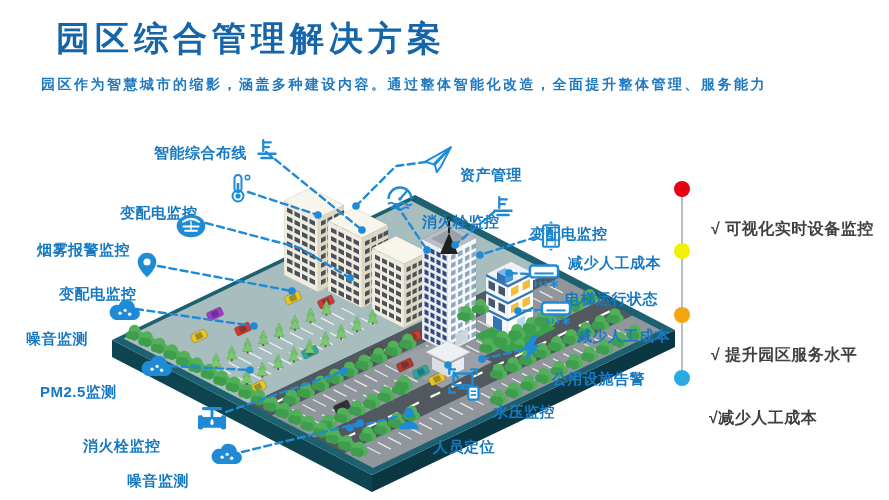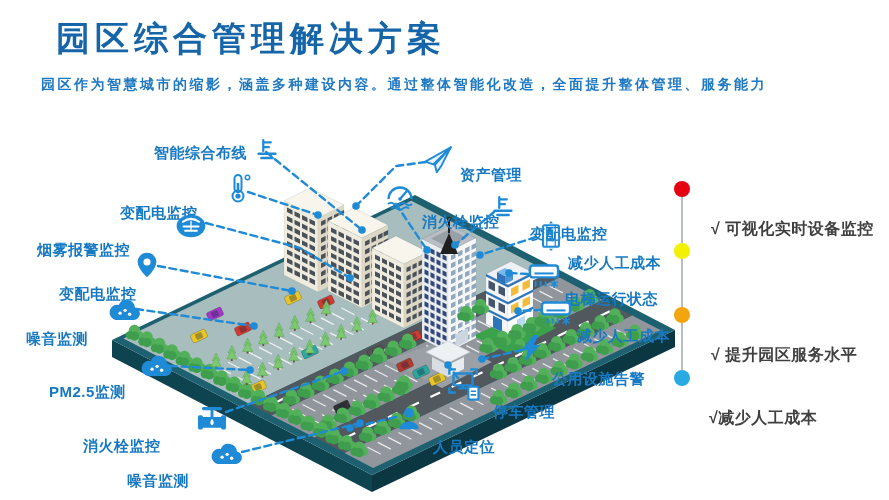--- a/index.html
+++ b/index.html
@@ -1248,32 +1248,32 @@
   </svg>
 
   <div class="ttl">园区综合管理解决方案</div>
   <div class="sub">园区作为智慧城市的缩影，涵盖多种建设内容。通过整体智能化改造，全面提升整体管理、服务能力</div>
 
   <span class="flabel" style="left:154px;top:116px">智能综合布线</span>
   <span class="flabel" style="left:120px;top:176px">变配电监控</span>
   <span class="flabel" style="left:37px;top:213px">烟雾报警监控</span>
   <span class="flabel" style="left:59px;top:257px">变配电监控</span>
   <span class="flabel" style="left:26px;top:302px">噪音监测</span>
-  <span class="flabel" style="left:49px;top:355px">PM2.5监测</span>
+  <span class="flabel" style="left:40px;top:355px">PM2.5监测</span>
   <span class="flabel" style="left:83px;top:409px">消火栓监控</span>
   <span class="flabel" style="left:127px;top:444px">噪音监测</span>
 
   <span class="flabel" style="left:460px;top:138px">资产管理</span>
   <span class="flabel" style="left:422px;top:185px">消火栓监控</span>
   <span class="flabel" style="left:530px;top:197px">变配电监控</span>
   <span class="flabel" style="left:568px;top:226px">减少人工成本</span>
   <span class="flabel" style="left:565px;top:262px">电梯运行状态</span>
   <span class="flabel" style="left:577px;top:299px">减少人工成本</span>
   <span class="flabel" style="left:552px;top:342px">公用设施告警</span>
-  <span class="flabel" style="left:493px;top:375px">停车管理</span>
+  <span class="flabel" style="left:493px;top:375px">水压监控</span>
   <span class="flabel" style="left:433px;top:410px">人员定位</span>
 
   <svg class="fi" style="left:252px;top:134px;width:30px;height:30px">
       <use href="#sym-level"></use>
     </svg>
   <svg class="fi" style="left:222px;top:172px;width:32px;height:32px">
       <use href="#sym-thermo"></use>
     </svg>
   <svg class="fi" style="left:174px;top:209px;width:34px;height:34px">
       <use href="#sym-smoke"></use>

